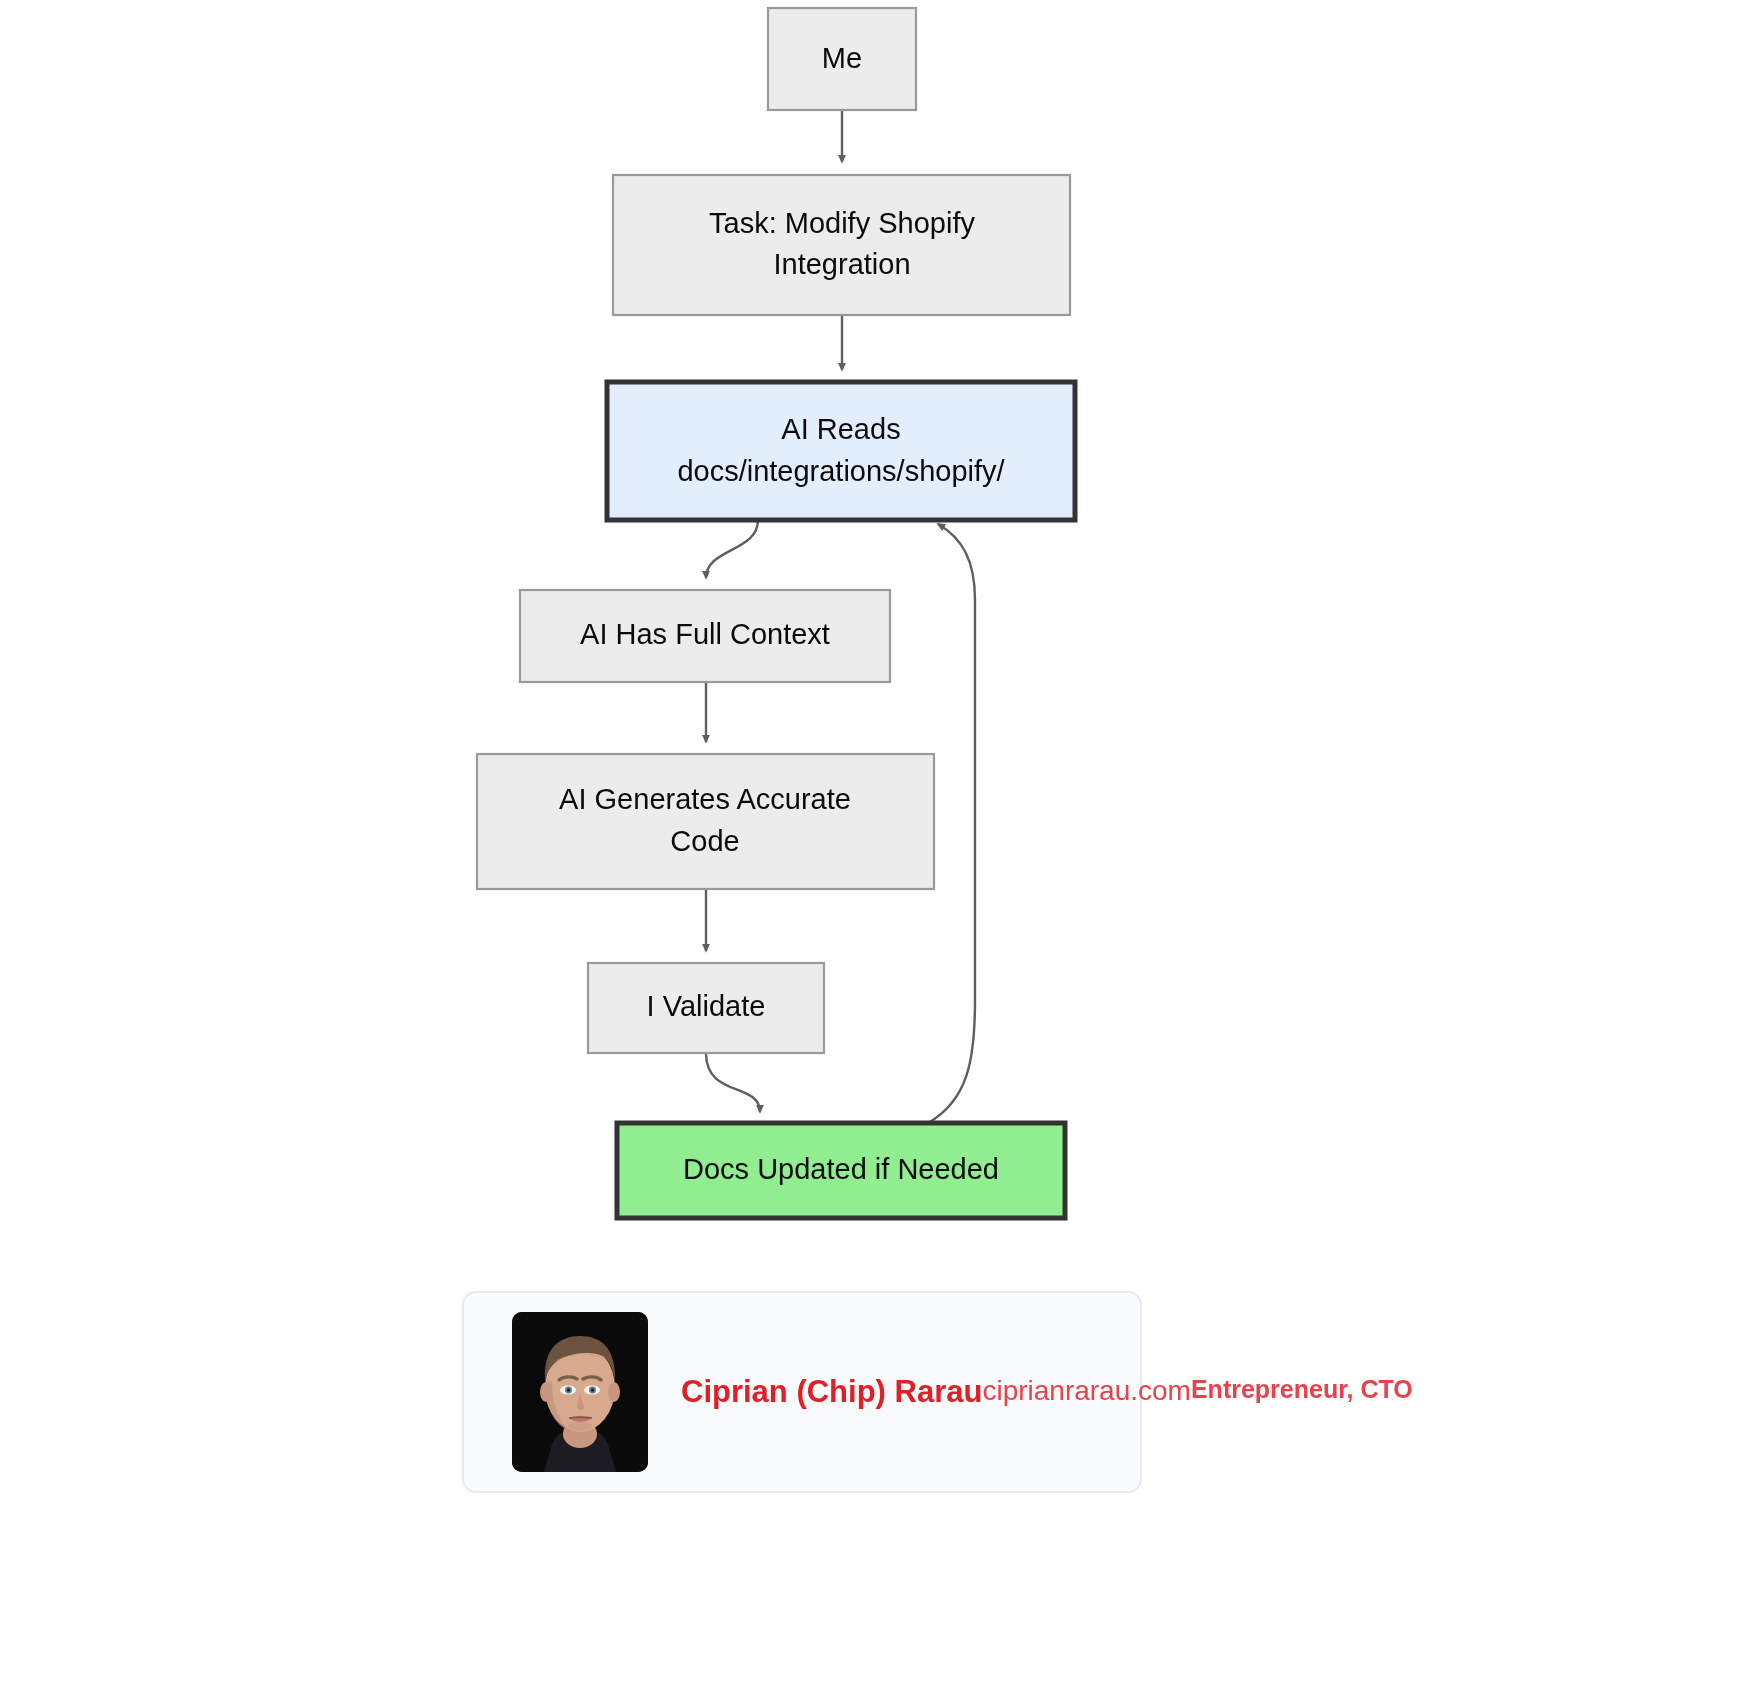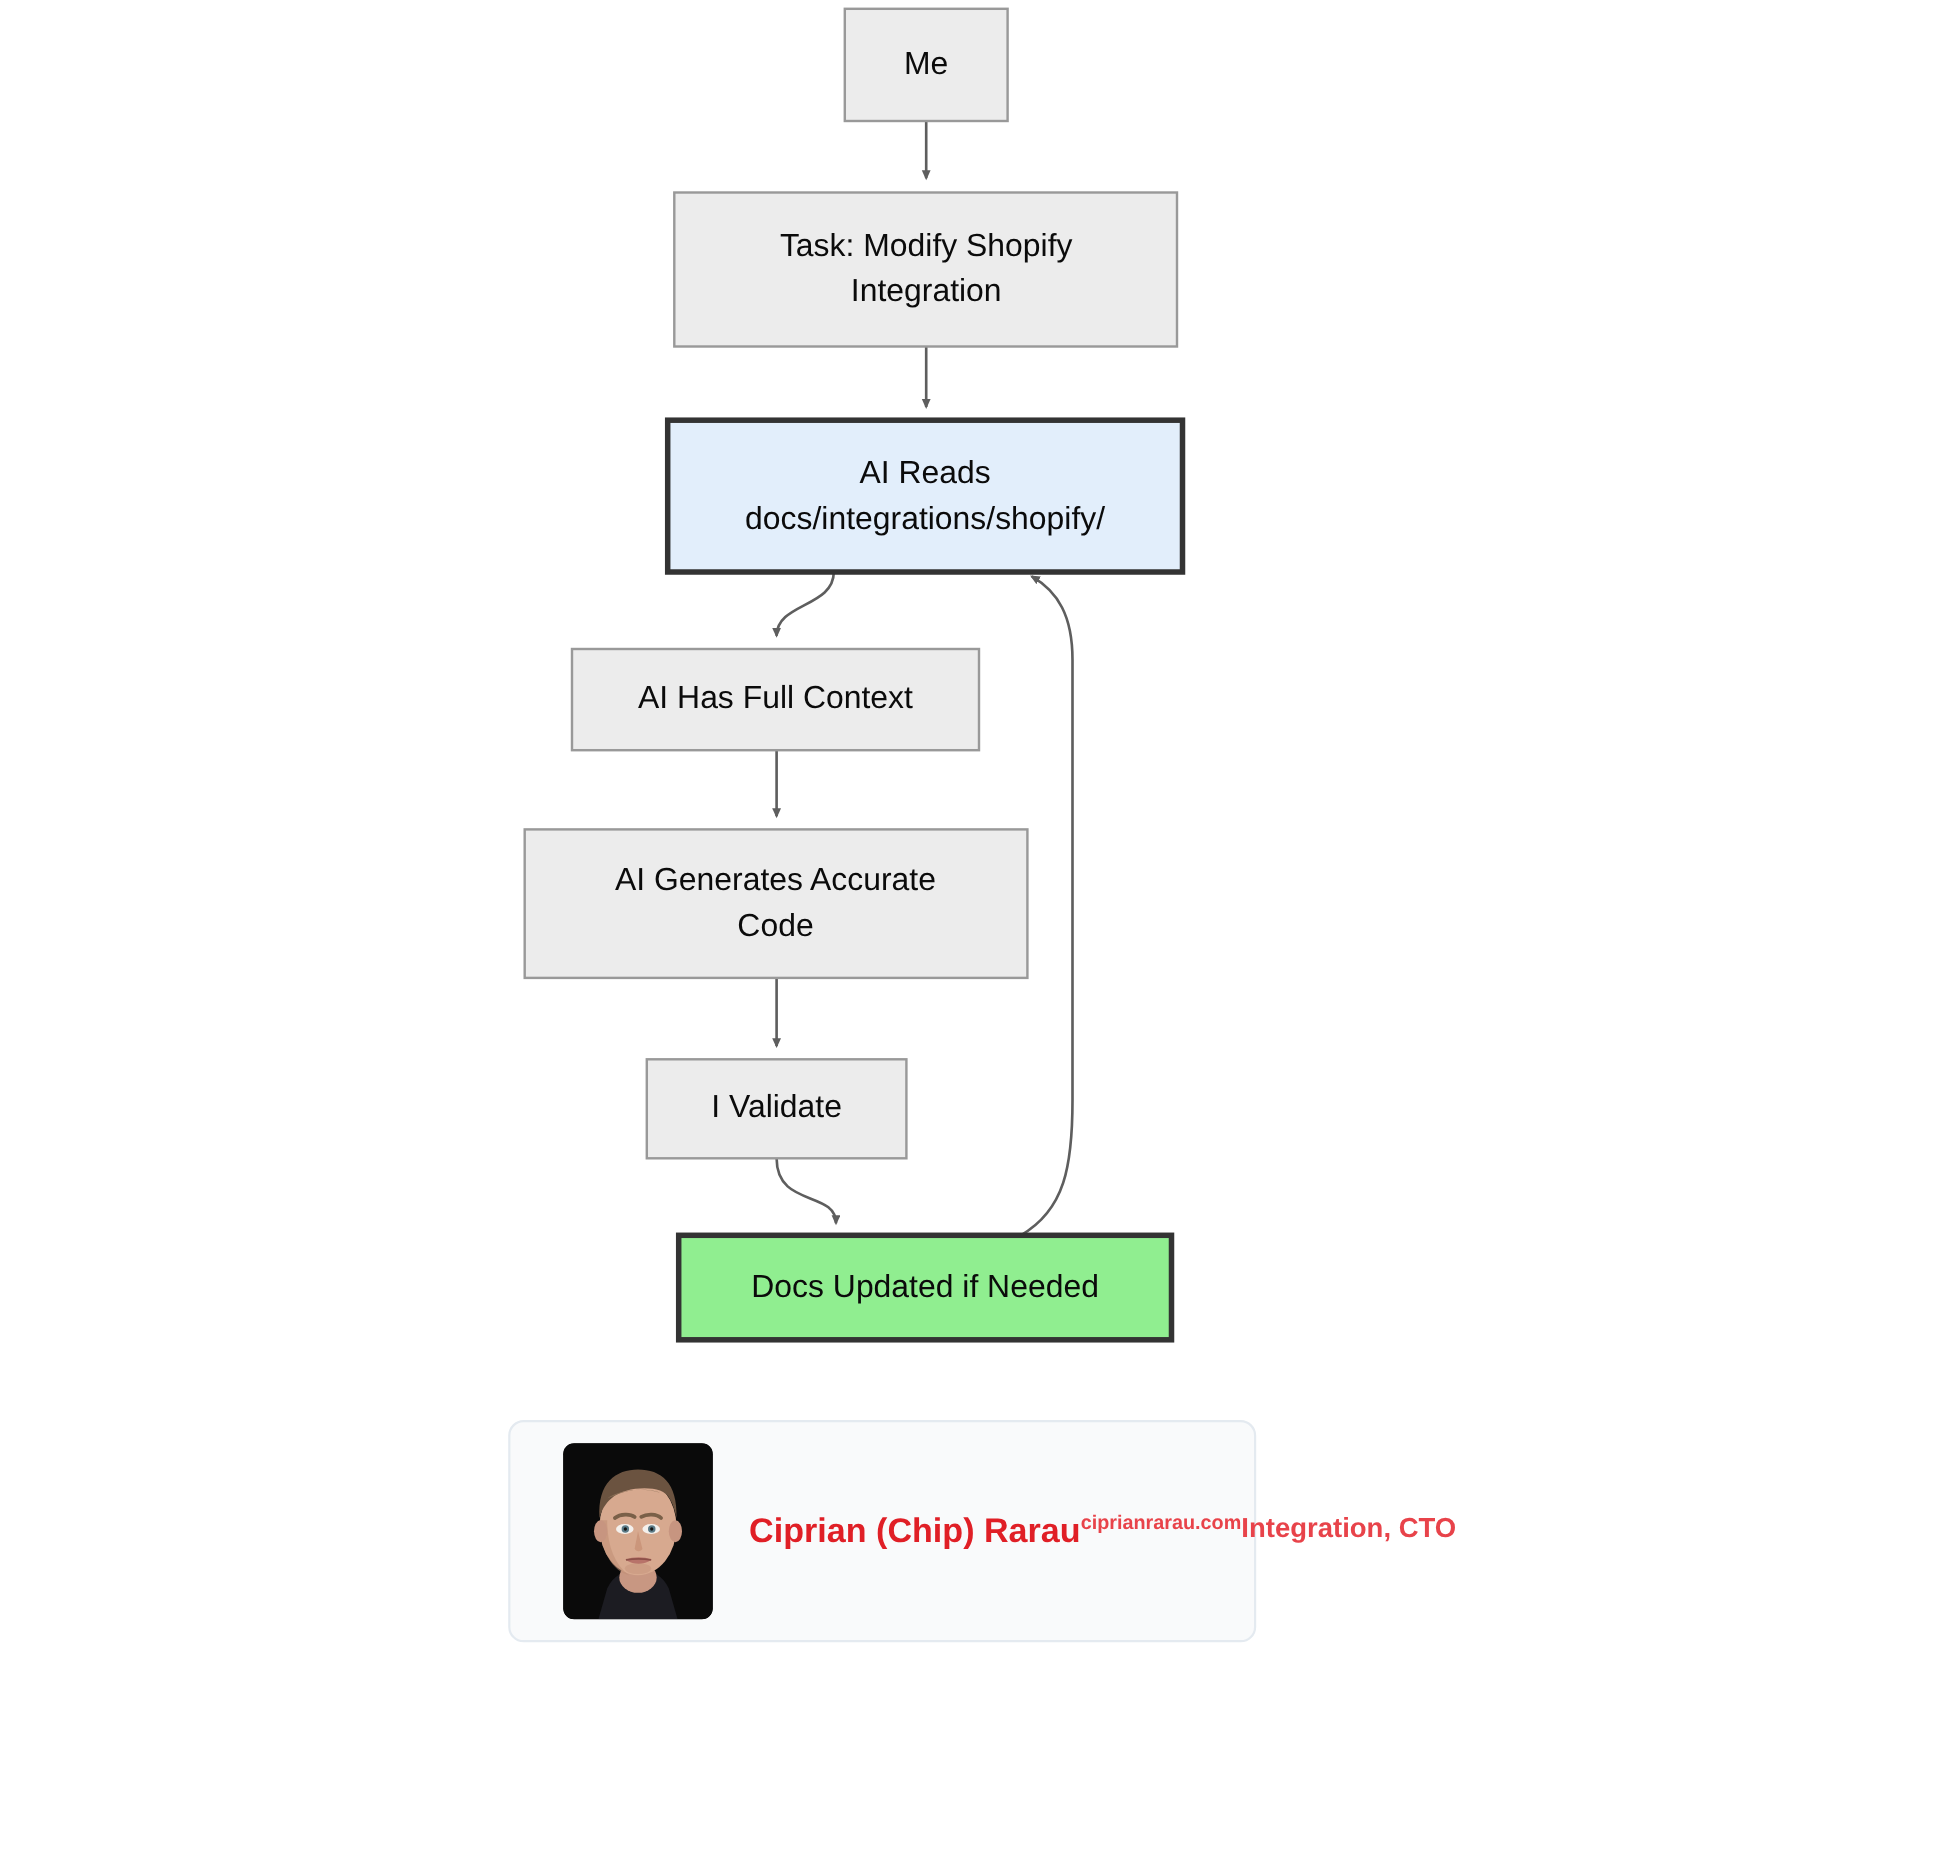--- a/index.html
+++ b/index.html
@@ -86,22 +86,22 @@
     justify-content: center;
   }
   .profile-name {
     font-size: 31px;
     font-weight: bold;
     color: #e01f26;
     line-height: 1.22;
     white-space: nowrap;
   }
   .profile-site {
-    font-size: 18px;
-    font-weight: bold;
+    font-size: 28px;
+    font-weight: normal;
     color: #e8434a;
     line-height: 1.3;
     white-space: nowrap;
   }
   .profile-role {
     font-size: 25px;
     font-weight: bold;
     color: #e8434a;
     line-height: 1.3;
     white-space: nowrap;
@@ -223,17 +223,17 @@
         <path d="M 57 106 C 63 103, 74 103, 80 106 C 74 111, 63 111, 57 106 Z" fill="#b8736a"></path>
         <path d="M 57 106 C 64 105, 73 105, 80 106" stroke="#8d5048" stroke-width="1.6" fill="none"></path>
 
         <ellipse cx="68" cy="114" rx="12" ry="5" fill="#c4907a" opacity="0.45"></ellipse>
       </svg>
     </div>
 
     <div class="profile-text">
       <div class="profile-name">Ciprian (Chip) Rarau</div>
       <div class="profile-site">ciprianrarau.com</div>
-      <div class="profile-role">Integration, CTO</div>
+      <div class="profile-role">Entrepreneur, CTO</div>
     </div>
   </div>
 
 </div>
 
 </body></html>

